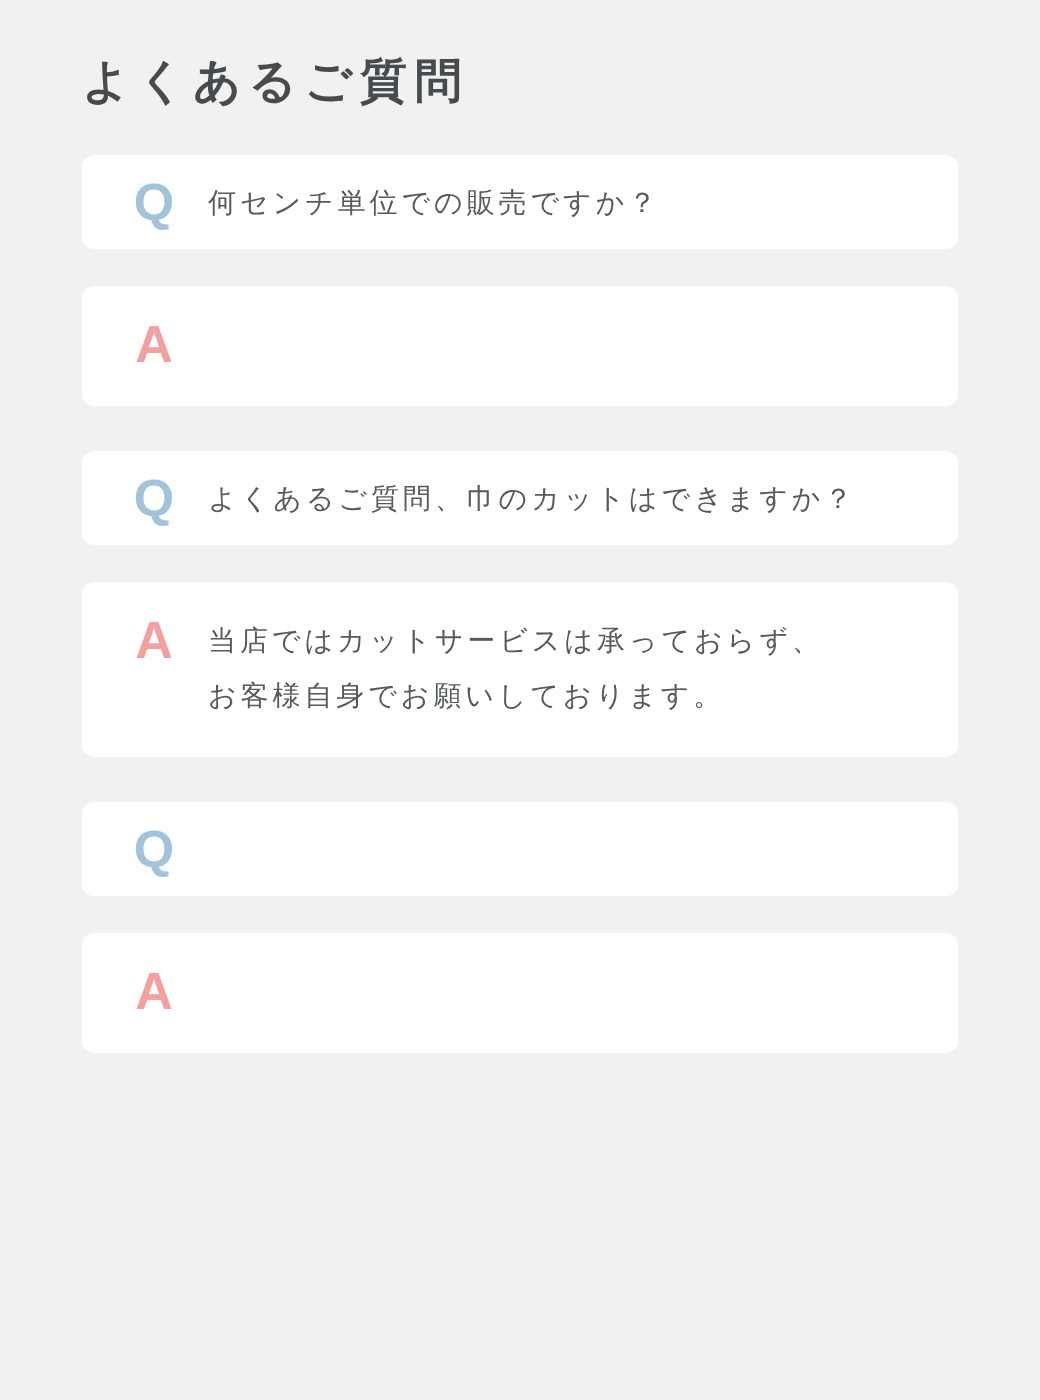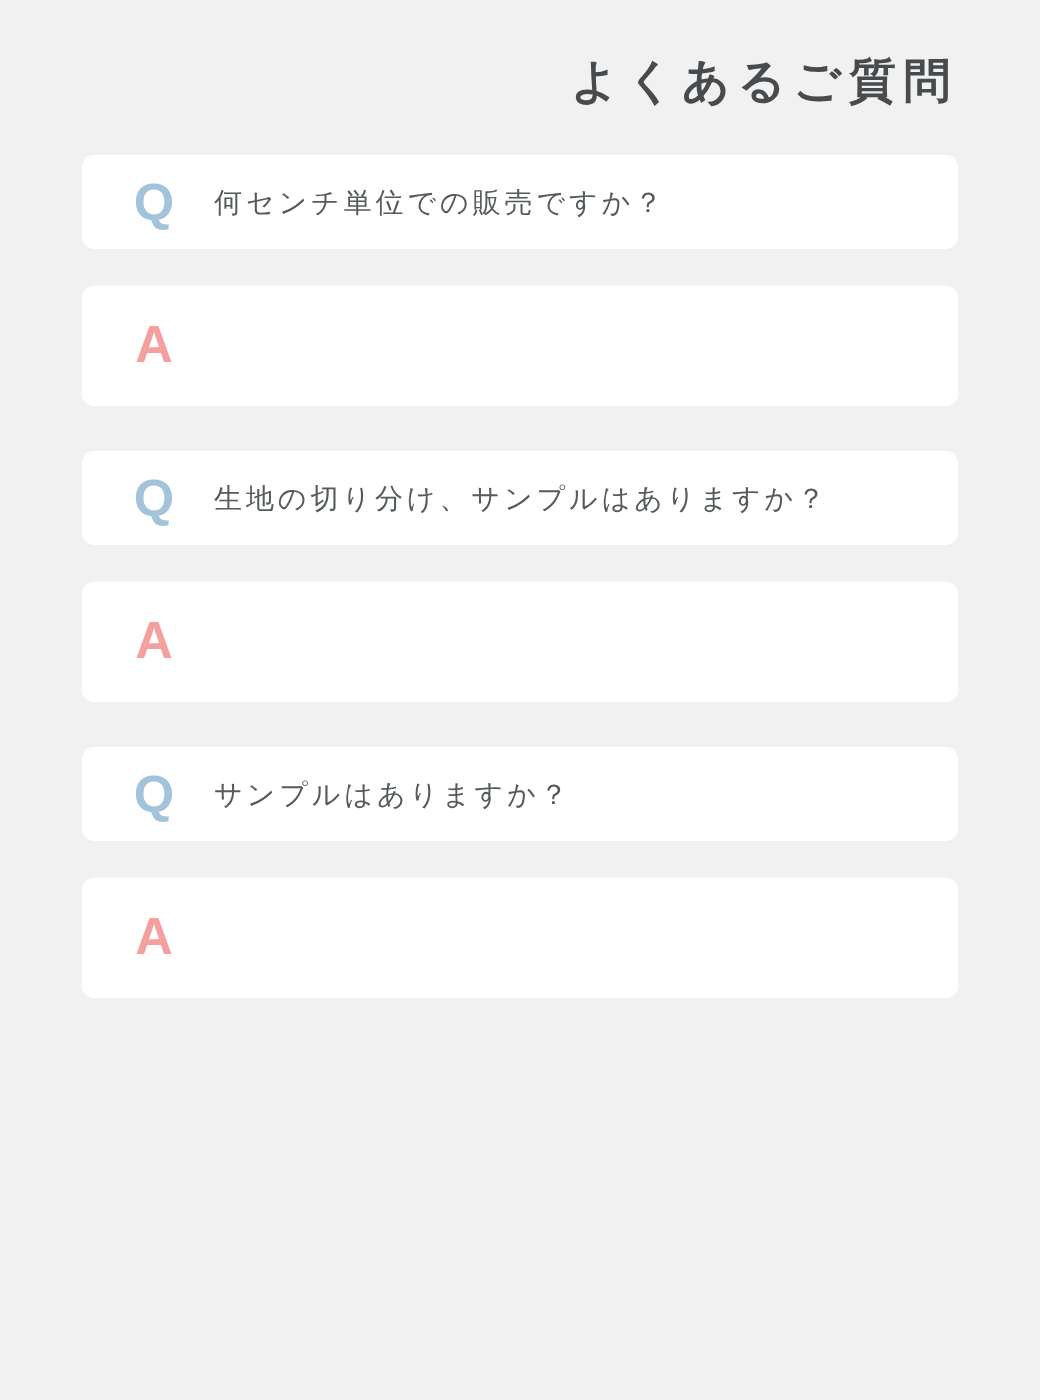--- a/index.html
+++ b/index.html
@@ -11,21 +11,21 @@
   body{
     width:1040px;height:1400px;
     background:var(--bg);
     font-family:"Liberation Sans", sans-serif;
     overflow:hidden;
   }
   .page{padding:0 82px;}
   .page-title{
     margin:0;
     padding-top:50px;
-    text-align:right;
+    text-align:left;
     font-size:47px;
     font-weight:700;
     letter-spacing:0.16em;
     color:var(--title);
     line-height:1.3;
   }
   .faq-list{margin-top:44px;}
   .card{
     background:var(--card);
     border-radius:12px;
@@ -51,21 +51,21 @@
     width:44px;
     margin-right:32px;
     font-size:52px;
     font-weight:700;
     line-height:55px;
     text-align:center;
   }
   .q-marker{color:var(--q);}
   .a-marker{color:var(--a);}
   .text{
-    margin:6px;
+    margin:0;
     font-size:28px;
     font-weight:500;
     line-height:55px;
     letter-spacing:0.14em;
     color:var(--text);
   }
 </style>
 </head>
 <body>
 
@@ -80,31 +80,31 @@
         <p class="text">何センチ単位での販売ですか？</p>
       </div>
       <div class="card a-card">
         <span class="marker a-marker">A</span>
       </div>
     </section>
 
     <section class="qa-pair">
       <div class="card q-card">
         <span class="marker q-marker">Q</span>
-        <p class="text">生地の切り分け、サンプルはありますか？</p>
+        <p class="text">よくあるご質問、巾のカットはできますか？</p>
       </div>
       <div class="card a-card">
         <span class="marker a-marker">A</span>
+        <p class="text">当店ではカットサービスは承っておらず、<br>お客様自身でお願いしております。</p>
       </div>
     </section>
 
     <section class="qa-pair">
       <div class="card q-card">
         <span class="marker q-marker">Q</span>
-        <p class="text">サンプルはありますか？</p>
       </div>
       <div class="card a-card">
         <span class="marker a-marker">A</span>
       </div>
     </section>
 
   </div>
 </div>
 
 </body></html>

